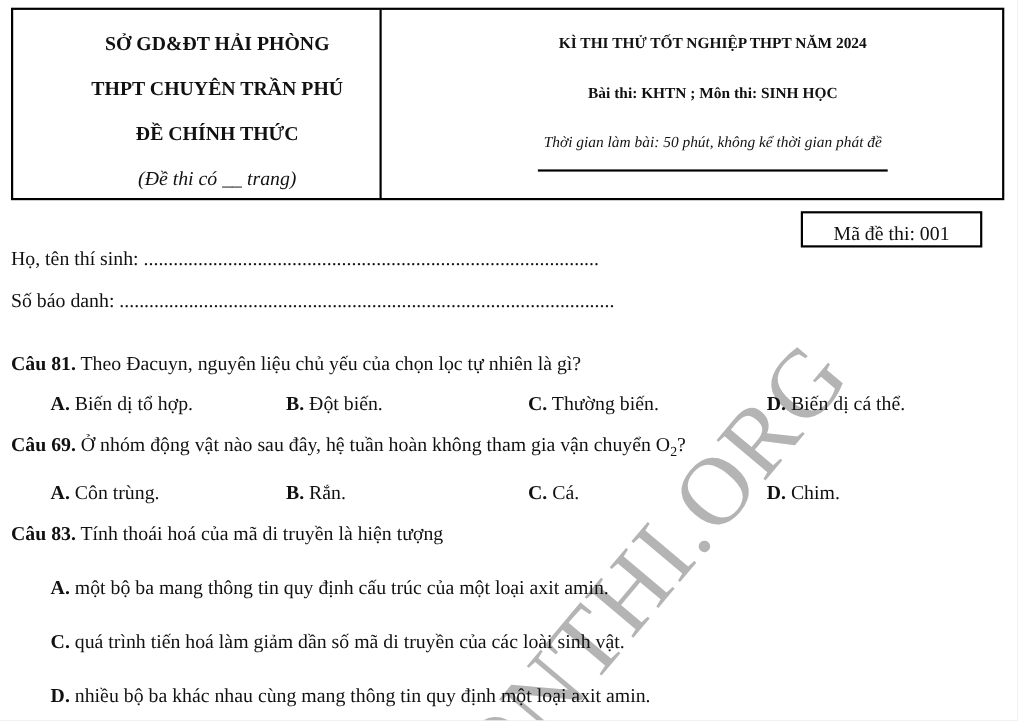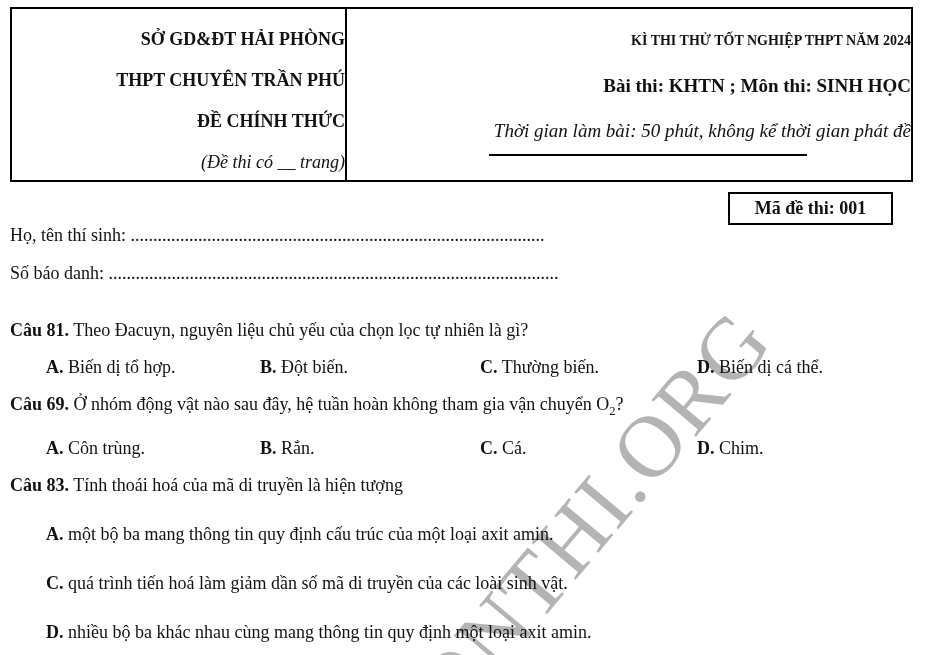--- a/index.html
+++ b/index.html
@@ -11,36 +11,36 @@
   .layer{position:absolute;z-index:1;}
   .watermark-svg{position:absolute;left:0;top:0;z-index:0;}
   .bold{font-weight:bold;}
   .italic{font-style:italic;}
 
   
   .header-table{
     left:10px;top:7px;width:903px;height:175px;
     border:2px solid #000;box-sizing:border-box;display:flex;
   }
-  .cell{box-sizing:border-box;text-align:right;padding-left:38px;}
+  .cell{box-sizing:border-box;text-align:center;padding-left:38px;}
   .cell-left{width:335px;border-right:2px solid #000;padding-top:10px;}
   .cell-left .hl{line-height:41px;font-size:18px;}
   .cell-right{flex:1;padding-top:9px;}
-  .cell-right .hl{line-height:45px;font-size:19px;}
+  .cell-right .hl{line-height:45px;font-size:14px;}
   .cell-right .exam-title{font-size:14px;}
   .header-underline{width:318px;height:2px;background:#000;margin:1px auto 0;}
 
   
   .candidate{left:10px;top:216px;font-size:18px;}
   .cand-line{line-height:38px;white-space:nowrap;width:575px;overflow:hidden;}
   .exam-code-box{
     left:728px;top:192px;width:165px;height:33px;
     border:2px solid #000;box-sizing:border-box;
-    display:flex;align-items:center;justify-content:center;
-    font-weight:bold;font-size:18px;background:#fff;
+    display:flex;align-items:flex-end;justify-content:center;
+    font-weight:normal;font-size:18px;background:#fff;
   }
 
   
   .questions{left:10px;top:312px;width:907px;font-size:18px;}
   .q-line{line-height:37px;white-space:nowrap;}
   .opt-row{
     padding-left:36px;display:grid;
     grid-template-columns:214px 220px 217px 1fr;
     line-height:37px;white-space:nowrap;
   }

